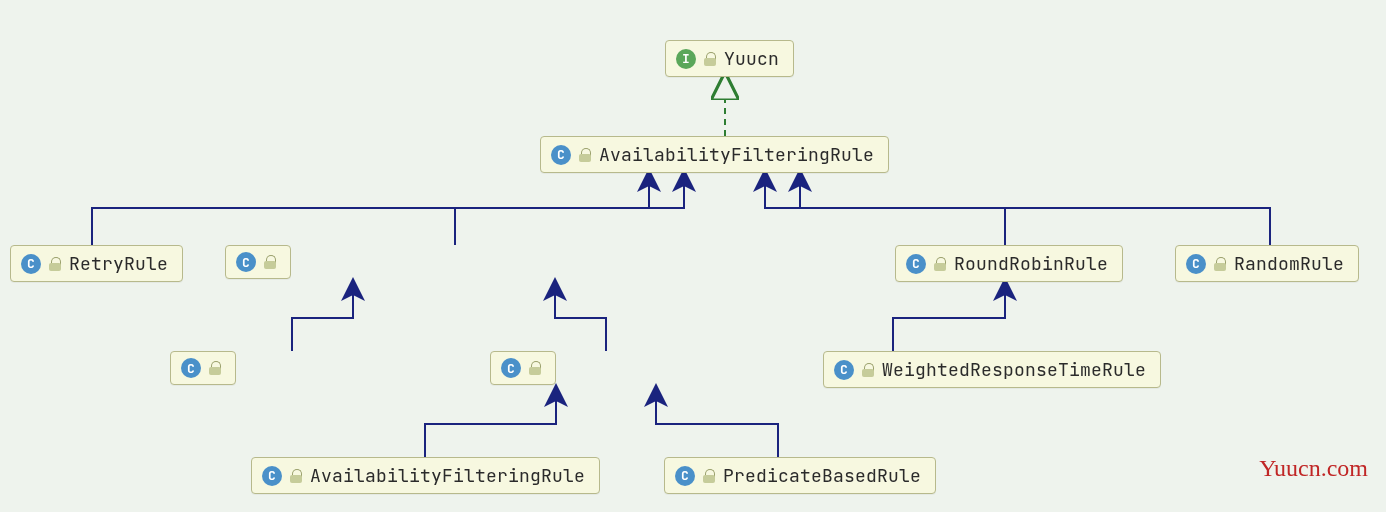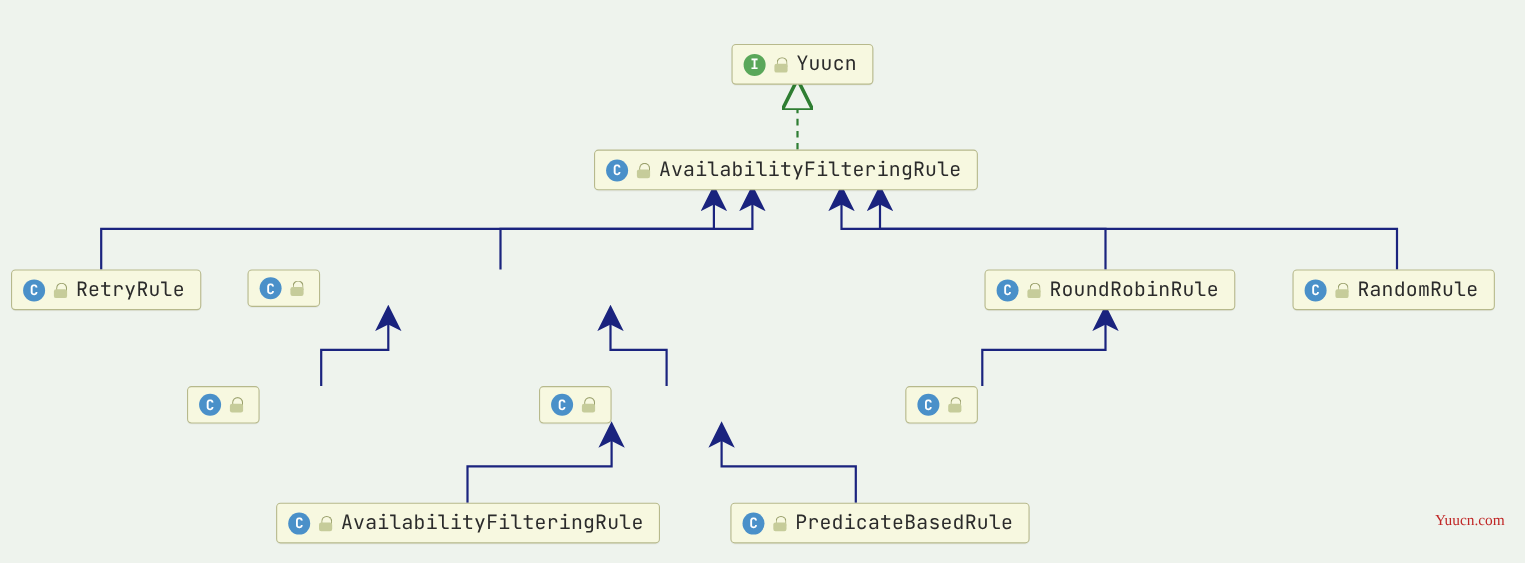--- a/index.html
+++ b/index.html
@@ -75,21 +75,21 @@
     background: #c6cc9a;
     border-radius: 2px;
   }
   .label { letter-spacing: 0.2px; }
   .watermark {
     position: absolute;
     right: 18px;
     bottom: 30px;
     color: #c02626;
     font-family: Georgia, serif;
-    font-size: 14px;
+    font-size: 24px;
     font-style: normal;
   }
 </style>
 </head>
 <body>
 
 <div class="canvas">
 
   <svg class="edges">
     <defs>
@@ -153,20 +153,21 @@
     <span class="badge class">C</span>
     <span class="lock"></span>
   </div>
   <div class="node" style="left:490px; top:351px;">
     <span class="badge class">C</span>
     <span class="lock"></span>
   </div>
   <div class="node" style="left:823px; top:351px;">
     <span class="badge class">C</span>
     <span class="lock"></span>
+    <span class="label">WeightedResponseTimeRule</span>
   </div>
 
   <div class="node" style="left:251px; top:457px;">
     <span class="badge class">C</span>
     <span class="lock"></span>
     <span class="label">AvailabilityFilteringRule</span>
   </div>
   <div class="node" style="left:664px; top:457px;">
     <span class="badge class">C</span>
     <span class="lock"></span>

